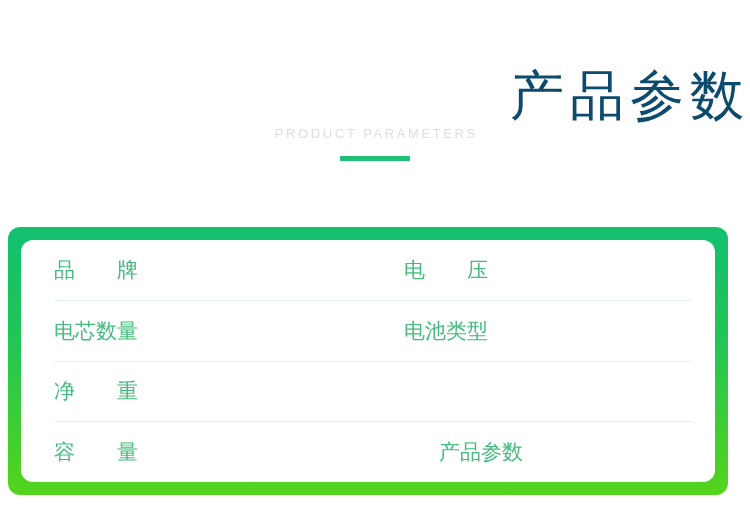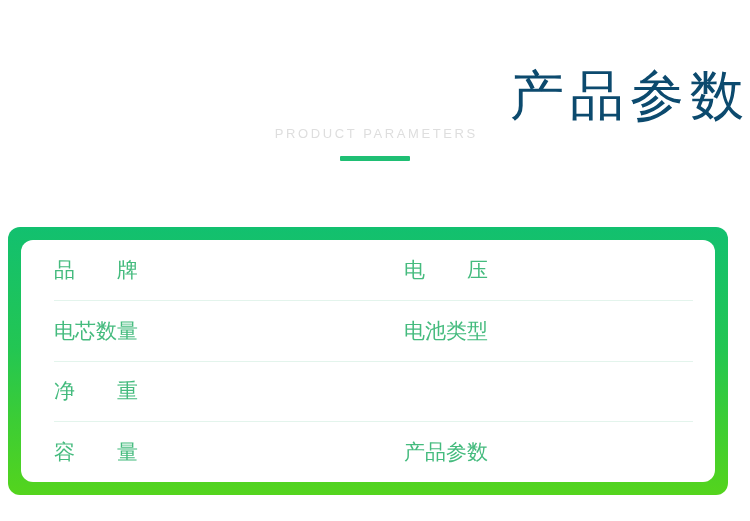--- a/index.html
+++ b/index.html
@@ -81,20 +81,21 @@
     flex-direction: column;
   }
   .spec-row {
     flex: 1 1 0;
     display: flex;
     align-items: center;
     border-bottom: 1px solid #e3f4ec;
   }
   .spec-row:last-child {
     border-bottom: none;
+    gap: 35px;
   }
   .spec-cell {
     flex: 0 0 350px;
     display: flex;
     align-items: center;
   }
   .spec-label {
     font-size: 21px;
     line-height: 26px;
     color: #45bb7e;

